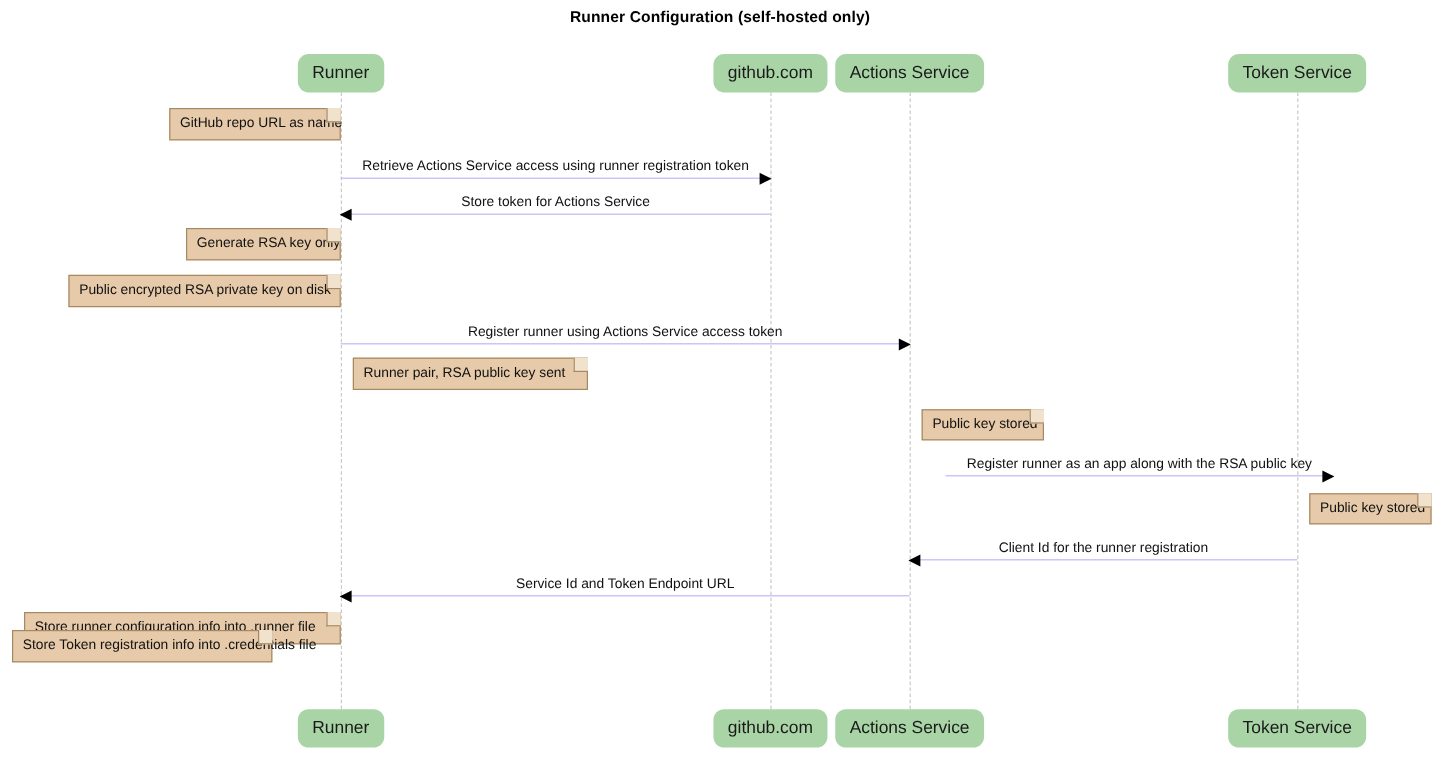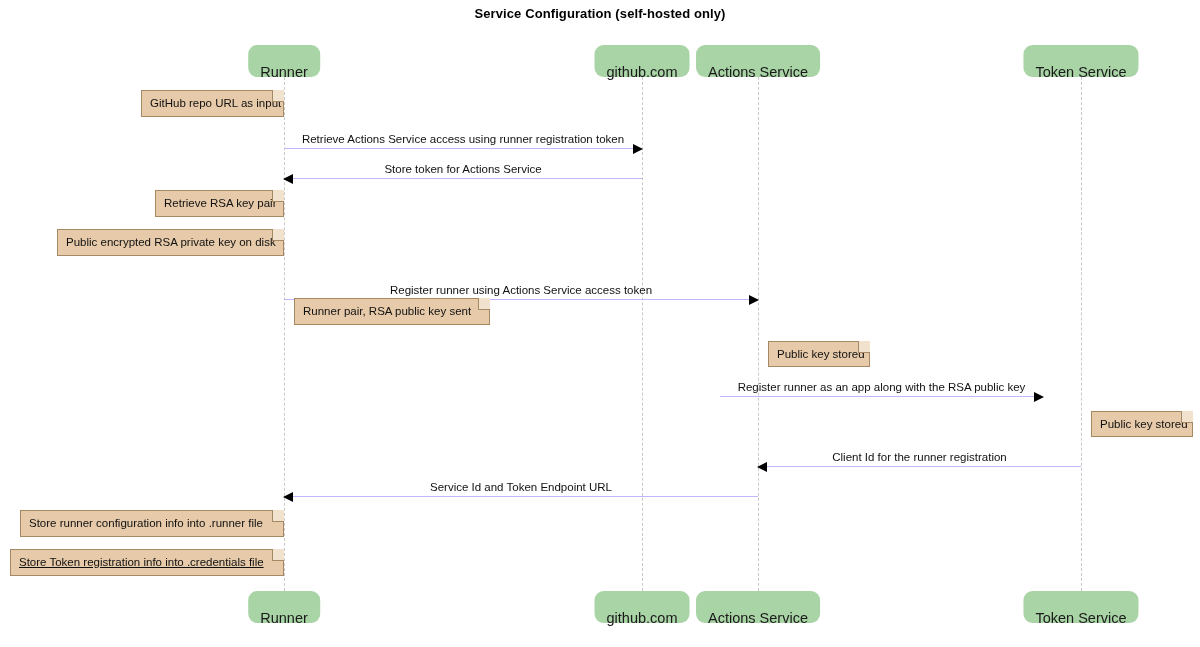--- a/index.html
+++ b/index.html
@@ -34,21 +34,21 @@
     position: absolute;
     background: #a9d4a6;
     border-radius: 9px;
     height: 32px;
     line-height: 32px;
     text-align: center;
     font-size: 14.5px;
     color: #1a1a1a;
     white-space: nowrap;
     box-sizing: border-box;
-    padding: 11px 12px;
+    padding: 0 12px;
   }
   
   .lifeline {
     position: absolute;
     width: 0;
     border-left: 1.4px dashed #c9c9c9;
   }
   
   .note {
     position: absolute;
@@ -101,21 +101,21 @@
   }
   .arrow.left {
     left: -1px;
     border-right: 10px solid #000000;
   }
 </style>
 </head>
 <body>
 
 <div id="diagram">
-  <div id="title">Service Configuration (self-hosted only)</div>
+  <div id="title">Runner Configuration (self-hosted only)</div>
   <div id="lifelines">
       <div class="lifeline" style="left: 284px; top: 77px; height: 514px;"></div>
       <div class="lifeline" style="left: 642px; top: 77px; height: 514px;"></div>
       <div class="lifeline" style="left: 758px; top: 77px; height: 514px;"></div>
       <div class="lifeline" style="left: 1081px; top: 77px; height: 514px;"></div>
     </div>
   <div id="participants-top">
       <div class="participant" style="top: 45px; left: 284px; transform: translateX(-50%);"><span>Runner</span></div>
       <div class="participant" style="top: 45px; left: 642px; transform: translateX(-50%);"><span>github.com</span></div>
       <div class="participant" style="top: 45px; left: 758px; transform: translateX(-50%);"><span>Actions Service</span></div>
@@ -129,40 +129,40 @@
     </div>
   <div id="messages">
       <div class="msg" style="left: 284px; top: 148px; width: 358px;">
         <div class="label">Retrieve Actions Service access using runner registration token</div>
         <div class="arrow right"></div>
       </div>
       <div class="msg" style="left: 284px; top: 178px; width: 358px;">
         <div class="label">Store token for Actions Service</div>
         <div class="arrow left"></div>
       </div>
-      <div class="msg" style="left: 284px; top: 299px; width: 474px;">
+      <div class="msg" style="left: 284px; top: 286px; width: 474px;">
         <div class="label">Register runner using Actions Service access token</div>
         <div class="arrow right"></div>
       </div>
-      <div class="msg" style="left: 720px; top: 396px; width: 323px;">
+      <div class="msg" style="left: 788px; top: 396px; width: 323px;">
         <div class="label">Register runner as an app along with the RSA public key</div>
         <div class="arrow right"></div>
       </div>
       <div class="msg" style="left: 758px; top: 466px; width: 323px;">
         <div class="label">Client Id for the runner registration</div>
         <div class="arrow left"></div>
       </div>
       <div class="msg" style="left: 284px; top: 496px; width: 474px;">
         <div class="label">Service Id and Token Endpoint URL</div>
         <div class="arrow left"></div>
       </div>
     </div>
   <div id="notes">
-      <div class="note" style="top: 90px; width: 143px; height: 27px; left: 141px;"><span>GitHub repo URL as input</span><span class="fold"></span></div>
-      <div class="note" style="top: 190px; width: 129px; height: 27px; left: 155px;"><span>Retrieve RSA key pair</span><span class="fold"></span></div>
+      <div class="note" style="top: 90px; width: 143px; height: 27px; left: 141px;"><span>GitHub repo URL as name</span><span class="fold"></span></div>
+      <div class="note" style="top: 190px; width: 129px; height: 27px; left: 155px;"><span>Generate RSA key only</span><span class="fold"></span></div>
       <div class="note" style="top: 229px; width: 227px; height: 27px; left: 57px;"><span>Public encrypted RSA private key on disk</span><span class="fold"></span></div>
       <div class="note" style="top: 298px; width: 196px; height: 27px; left: 294px;"><span>Runner pair, RSA public key sent</span><span class="fold"></span></div>
       <div class="note" style="top: 341px; width: 102px; height: 26px; left: 768px;"><span>Public key stored</span><span class="fold"></span></div>
       <div class="note" style="top: 411px; width: 102px; height: 26px; left: 1091px;"><span>Public key stored</span><span class="fold"></span></div>
       <div class="note" style="top: 510px; width: 264px; height: 27px; left: 20px;"><span>Store runner configuration info into .runner file</span><span class="fold"></span></div>
-      <div class="note" style="top: 549px; width: 274px; height: 27px; left: 10px; text-decoration: underline;"><span>Store Token registration info into .credentials file</span><span class="fold"></span></div>
+      <div class="note" style="top: 525px; width: 217px; height: 27px; left: 10px;"><span>Store Token registration info into .credentials file</span><span class="fold"></span></div>
     </div>
 </div>
 
 </body></html>

